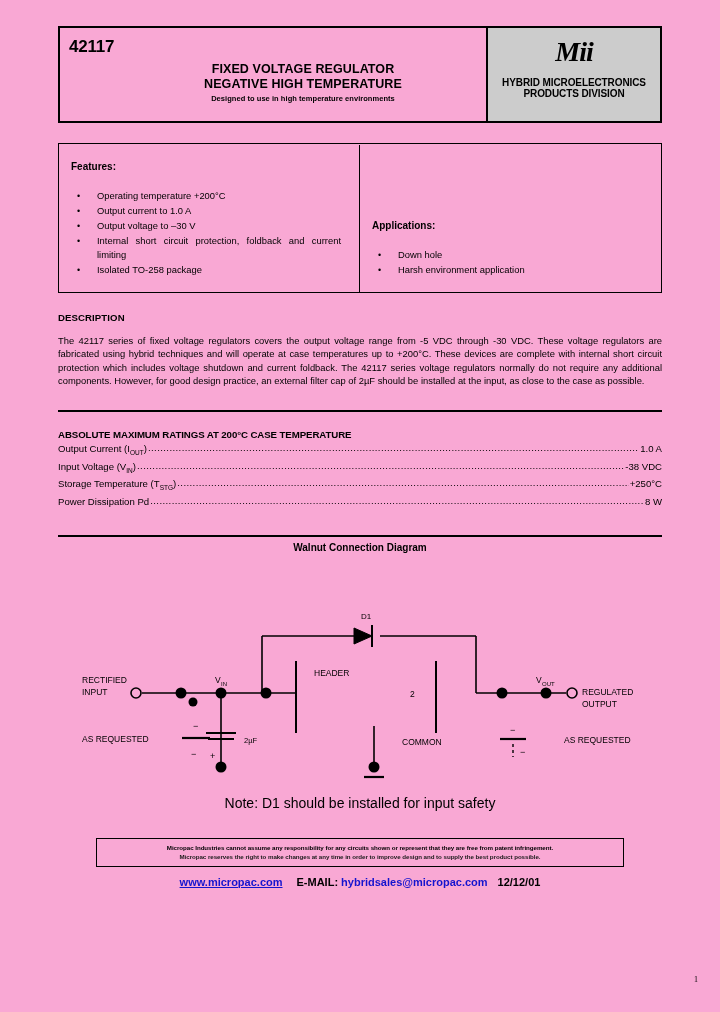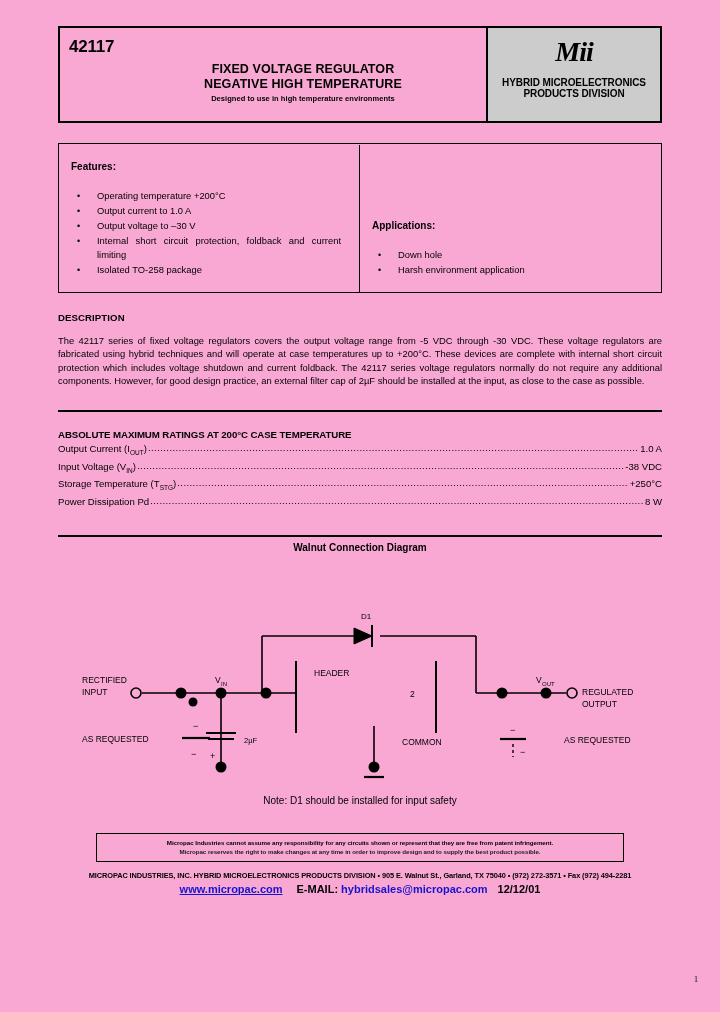--- a/index.html
+++ b/index.html
@@ -191,21 +191,21 @@
     margin-top: 5px;
   }
   .diagram-wrap {
     position: relative;
     height: 232px;
     margin-top: 8px;
   }
   .diagram-wrap svg { display: block; }
   .note-line {
     text-align: center;
-    font-size: 10px;
+    font-size: 14px;
     margin-top: 2px;
   }
 
   
   .disclaimer {
     margin: 27px auto 0 auto;
     width: 528px;
     border: 1.5px solid #000;
     box-sizing: border-box;
     padding: 4px 8px 5px 8px;
@@ -420,21 +420,20 @@
     </div>
 
     <div class="note-line">Note: D1 should be installed for input safety</div>
 
     <div class="disclaimer">
       <div>Micropac Industries cannot assume any responsibility for any circuits shown or represent that they are free from patent infringement.</div>
       <div class="faint">Micropac reserves the right to make changes at any time in order to improve design and to supply the best product possible.</div>
     </div>
 
     <div class="footer">
-      <div class="footer-line1">MICROPAC INDUSTRIES, INC. HYBRID MICROELECTRONICS PRODUCTS DIVISION • 905 E. Walnut St., Garland, TX  75040 • (972) 272-3571 • Fax (972) 494-2281</div>
       <div class="footer-line2">
         <a class="flink" href="#">www.micropac.com</a><span class="fgap"></span><span>E-MAIL:</span>
         <a class="femail" href="#">hybridsales@micropac.com</a><span class="fdate">12/12/01</span>
       </div>
     </div>
 
   </div>
 
   <div class="page-number">1</div>
 </div>

